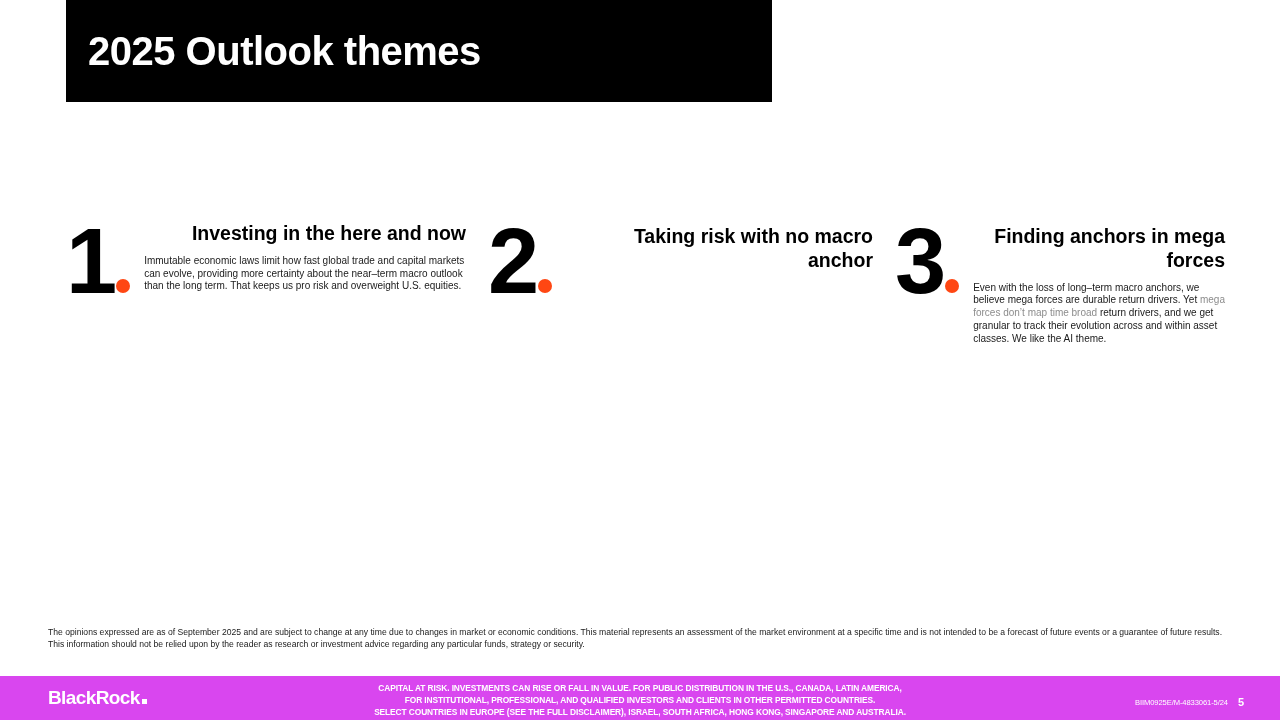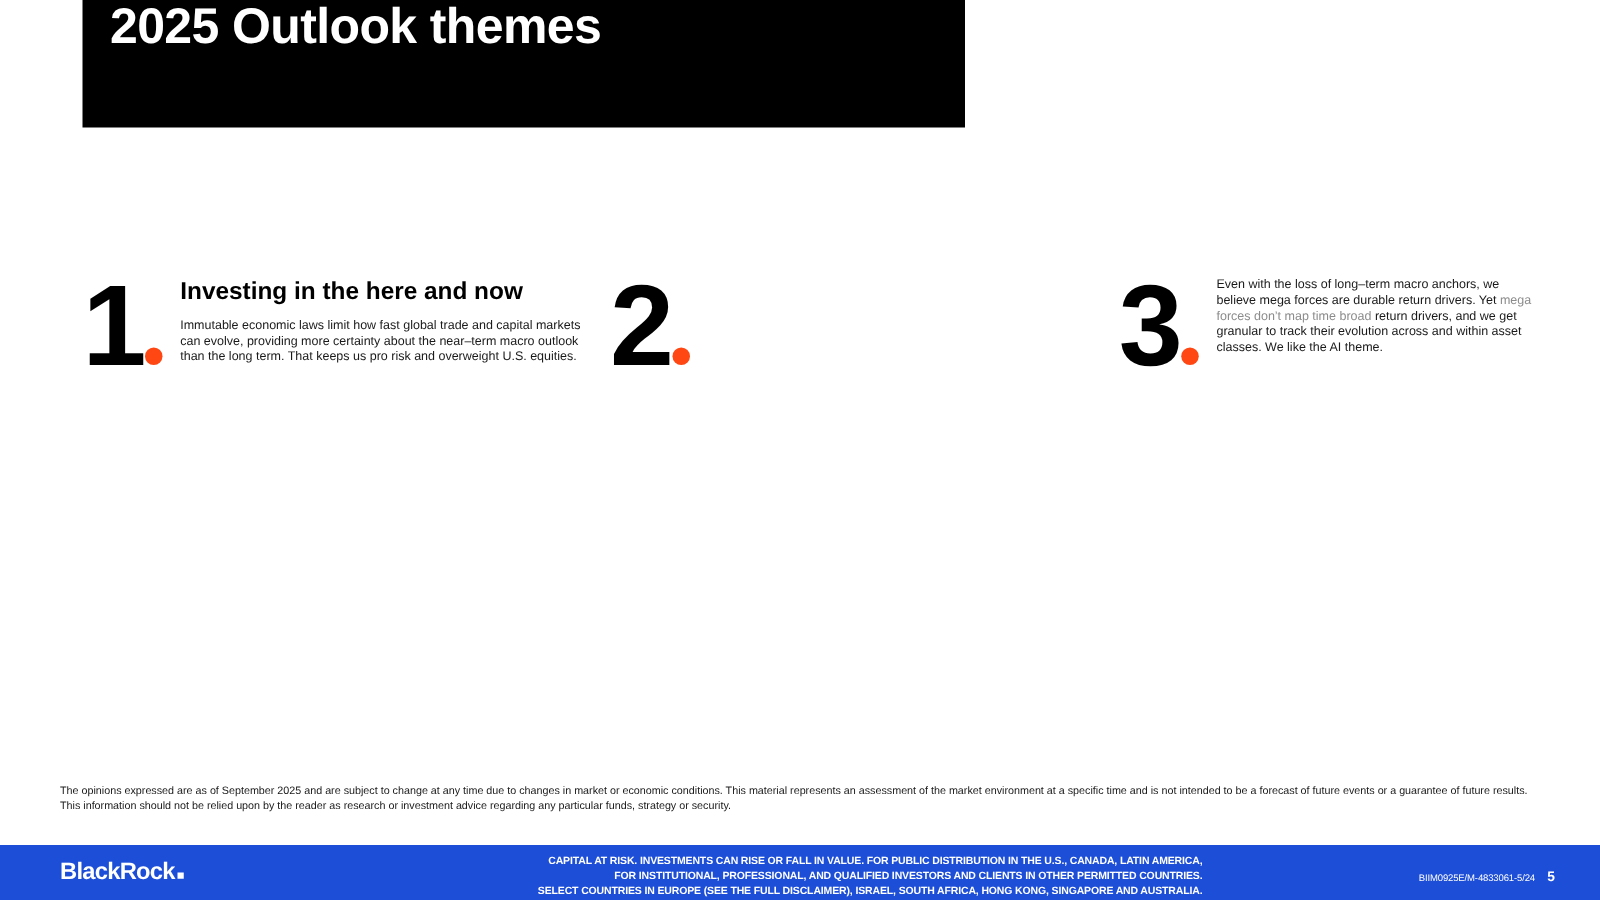--- a/index.html
+++ b/index.html
@@ -17,20 +17,21 @@
 
   
   .title-banner {
     position: absolute;
     left: 66px;
     top: 0;
     width: 706px;
     height: 102px;
     background: #000000;
     display: flex;
+    align-items: center;
   }
   .title-banner .title-text {
     color: #ffffff;
     font-size: 40px;
     font-weight: bold;
     letter-spacing: -0.5px;
     padding-left: 22px;
     line-height: 1.05;
   }
 
@@ -71,20 +72,21 @@
   }
   .theme-body {
     padding-left: 8px;
   }
   .theme-head {
     font-size: 19.5px;
     font-weight: bold;
     line-height: 1.22;
     color: #000000;
     margin: 0 0 9px 0;
+    text-align: right;
   }
   .theme-2 .theme-head, .theme-3 .theme-head { margin-top: 3px; }
   .theme-text {
     font-size: 10px;
     line-height: 1.28;
     color: #1a1a1a;
     margin: 0;
   }
   .theme-text .muted { color: #8c8c8c; }
 
@@ -99,21 +101,21 @@
     color: #1a1a1a;
   }
 
   
   .footer {
     position: absolute;
     left: 0;
     bottom: 0;
     width: 1280px;
     height: 44px;
-    background: #1d4ed8;
+    background: #d946ef;
     color: #ffffff;
   }
   .brand {
     position: absolute;
     left: 48px;
     top: 11px;
     font-size: 19px;
     font-weight: bold;
     letter-spacing: -0.6px;
     color: #ffffff;
@@ -122,24 +124,24 @@
   }
   .brand .brand-dot {
     display: inline-block;
     width: 5px;
     height: 5px;
     background: #ffffff;
     margin-left: 2px;
   }
   .footer-center {
     position: absolute;
-    left: 342px;
+    left: 330px;
     top: 7px;
     width: 620px;
-    text-align: right;
+    text-align: center;
     font-size: 8.4px;
     font-weight: bold;
     line-height: 1.42;
     letter-spacing: -0.1px;
   }
   .footer-code {
     position: absolute;
     right: 52px;
     bottom: 13px;
     font-size: 7.6px;
@@ -172,28 +174,30 @@
       <p class="theme-head">Investing in the here and now</p>
       <p class="theme-text">Immutable economic laws limit how fast global trade and capital markets can evolve, providing more certainty about the near–term macro outlook than the long term. That keeps us pro risk and overweight U.S. equities.</p>
     </div>
   </div>
 
   <div class="theme theme-2">
     <div class="numeral">
       <span>2</span><span class="dot"></span>
     </div>
     <div class="theme-body">
+      <p class="theme-head">Taking risk with no macro anchor</p>
     </div>
   </div>
 
   <div class="theme theme-3">
     <div class="numeral">
       <span>3</span><span class="dot"></span>
     </div>
     <div class="theme-body">
+      <p class="theme-head">Finding anchors in mega forces</p>
       <p class="theme-text"><span>Even with the loss of long–term macro anchors, we believe mega forces are durable return drivers. Yet </span><span class="muted">mega forces don’t map time broad</span><span> return drivers, and we get granular to track their evolution across and within asset classes. We like the AI theme.</span></p>
     </div>
   </div>
 
 </div>
 
 <div class="disclaimer">The opinions expressed are as of September 2025 and are subject to change at any time due to changes in market or economic conditions. This material represents an assessment of the market environment at a specific time and is not intended to be a forecast of future events or a guarantee of future results. This information should not be relied upon by the reader as research or investment advice regarding any particular funds, strategy or security.</div>
 
 <div class="footer">
   <div class="brand">

